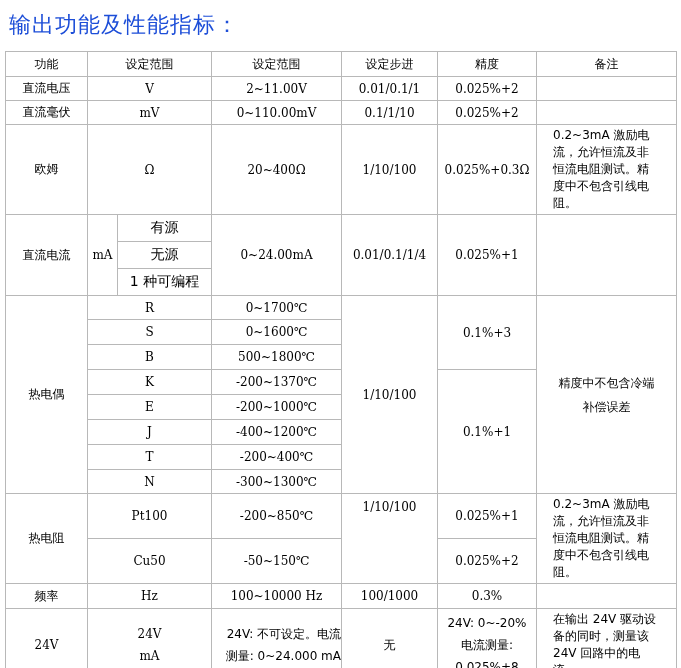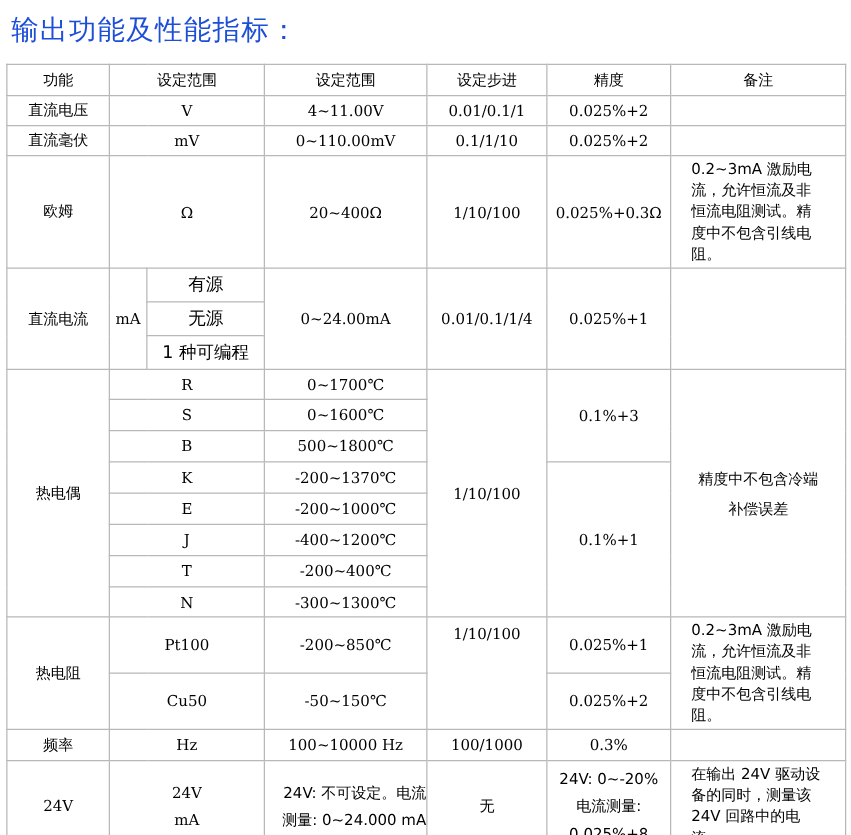--- a/index.html
+++ b/index.html
@@ -39,21 +39,21 @@
     <td class="cn" colspan="2">设定范围</td>
     <td class="cn">设定范围</td>
     <td class="cn">设定步进</td>
     <td class="cn">精度</td>
     <td class="cn">备注</td>
   </tr>
 
   <tr style="height:24px">
     <td class="cn">直流电压</td>
     <td colspan="2">V</td>
-    <td>4~11.00V</td>
+    <td>2~11.00V</td>
     <td>0.01/0.1/1</td>
     <td>0.025%+2</td>
     <td></td>
   </tr>
 
   <tr style="height:24px">
     <td class="cn">直流毫伏</td>
     <td colspan="2">mV</td>
     <td>0~110.00mV</td>
     <td>0.1/1/10</td>

